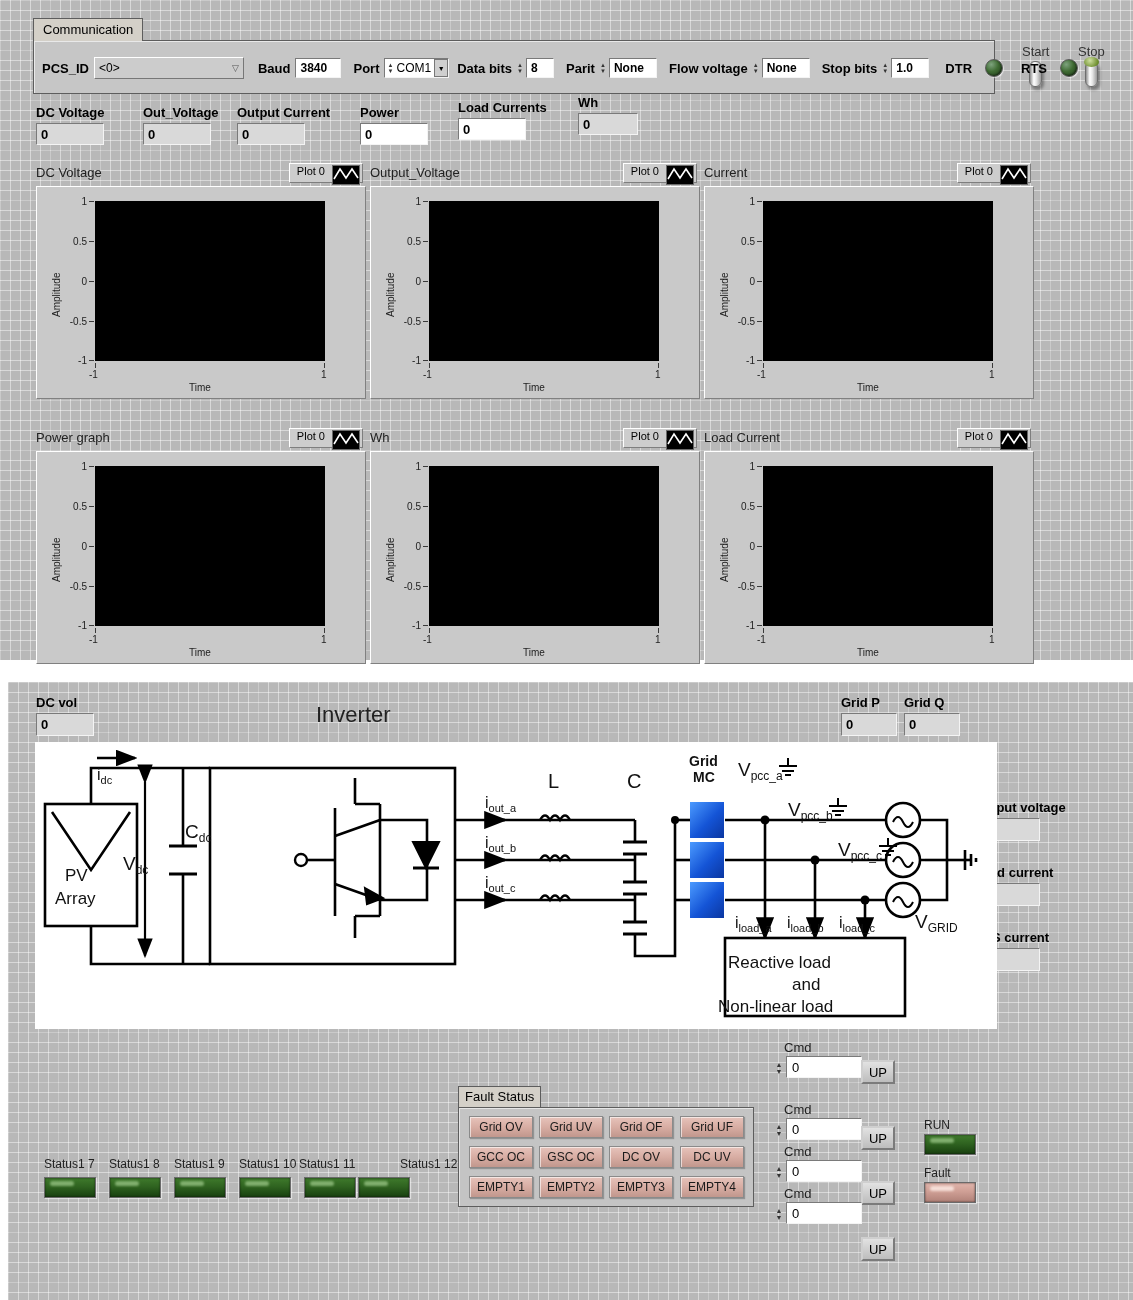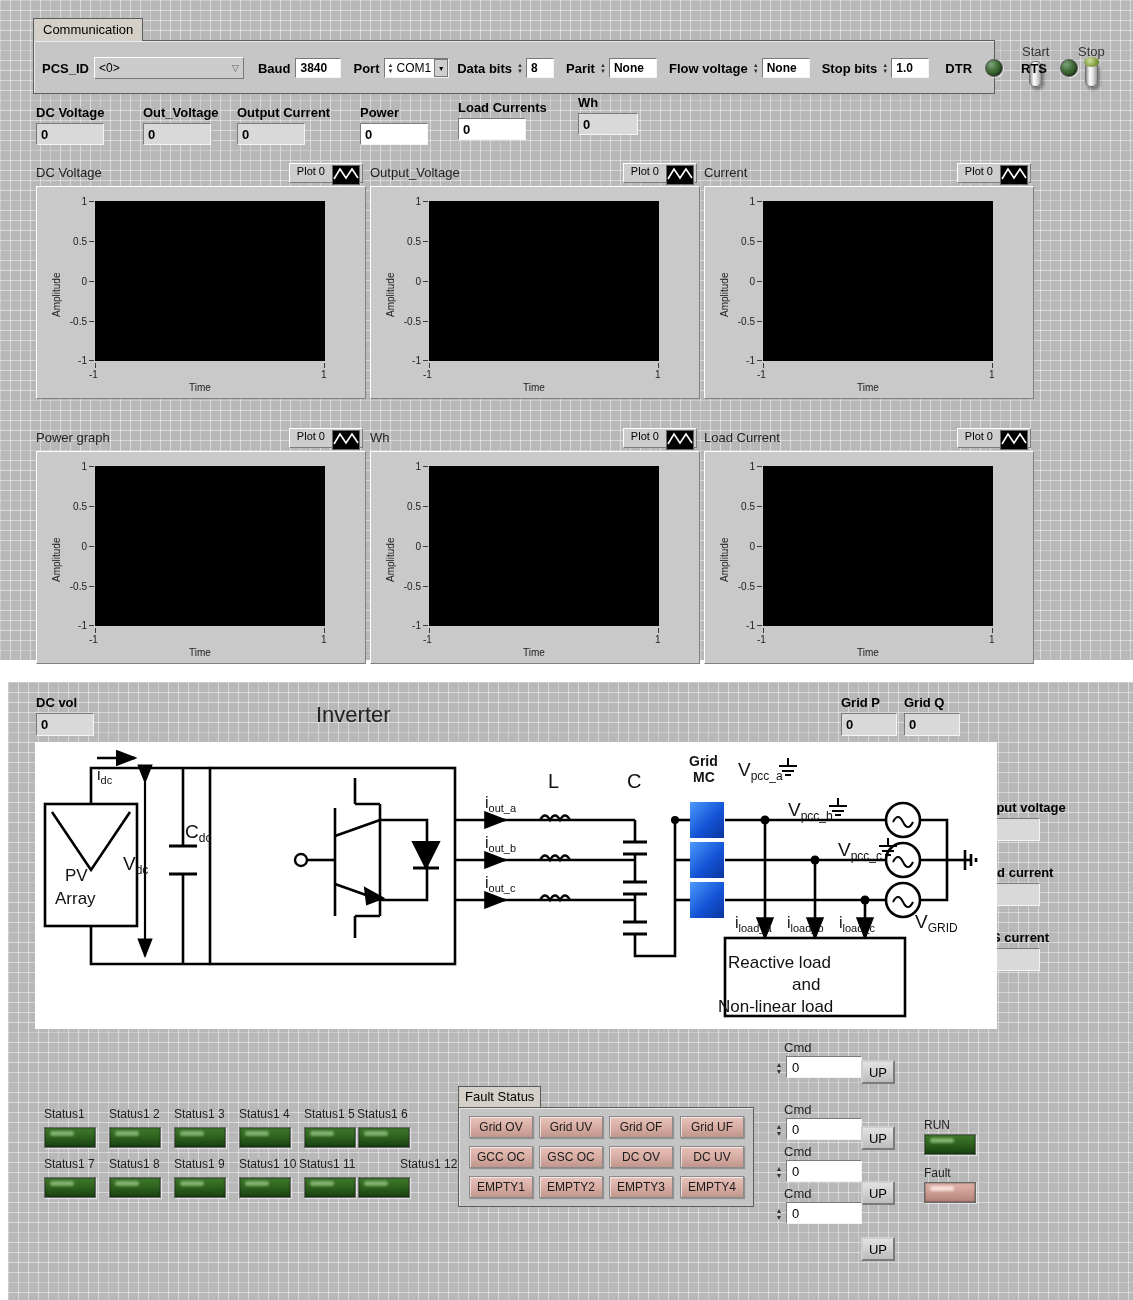--- a/index.html
+++ b/index.html
@@ -505,38 +505,20 @@
   </div>
   <div style="position:absolute; left:966px; top:183px;">
     <div class="lbl-bold">Load current</div>
     <div class="num-ind" style="width:66px;height:23px;margin-top:3px;">0</div>
   </div>
   <div style="position:absolute; left:966px; top:248px;">
     <div class="lbl-bold">PCS current</div>
     <div class="num-ind" style="width:66px;height:23px;margin-top:3px;">0</div>
   </div>
 
-  <div style="position:absolute; left:36px; top:425px;">
-    <div style="position:relative; height:18px;">
-      <span class="status-lbl" style="position:absolute; left:0px;">Status1</span>
-      <span class="status-lbl" style="position:absolute; left:65px;">Status1 2</span>
-      <span class="status-lbl" style="position:absolute; left:130px;">Status1 3</span>
-      <span class="status-lbl" style="position:absolute; left:195px;">Status1 4</span>
-      <span class="status-lbl" style="position:absolute; left:260px;">Status1 5</span>
-      <span class="status-lbl" style="position:absolute; left:313px;">Status1 6</span>
-    </div>
-    <div style="display:flex; gap:13px; margin-top:2px;">
-      <span class="sq-led"></span>
-      <span class="sq-led"></span>
-      <span class="sq-led"></span>
-      <span class="sq-led"></span>
-      <span class="sq-led"></span>
-      <span class="sq-led" style="margin-left:-11px;"></span>
-    </div>
-  </div>
 
   <div style="position:absolute; left:36px; top:475px;">
     <div style="position:relative; height:18px;">
       <span class="status-lbl" style="position:absolute; left:0px;">Status1 7</span>
       <span class="status-lbl" style="position:absolute; left:65px;">Status1 8</span>
       <span class="status-lbl" style="position:absolute; left:130px;">Status1 9</span>
       <span class="status-lbl" style="position:absolute; left:195px;">Status1 10</span>
       <span class="status-lbl" style="position:absolute; left:255px;">Status1 11</span>
       <span class="status-lbl" style="position:absolute; left:308px;margin-left:48px;">Status1 12</span>
     </div>

